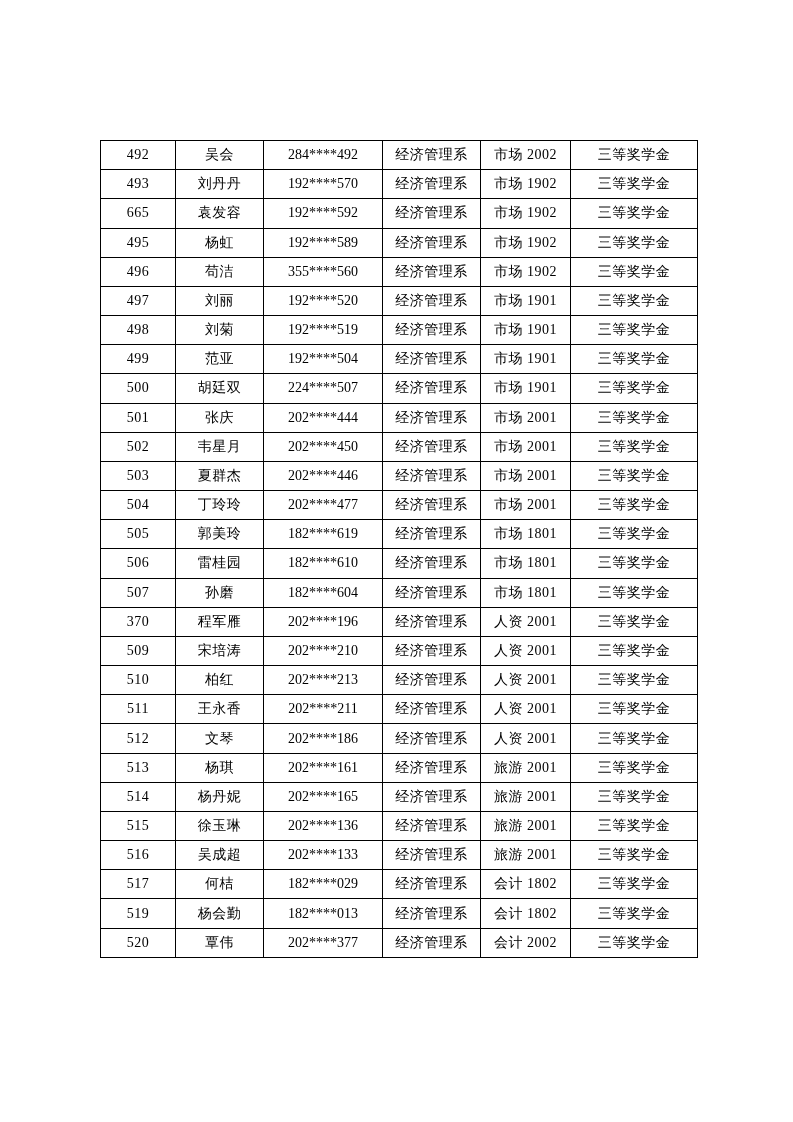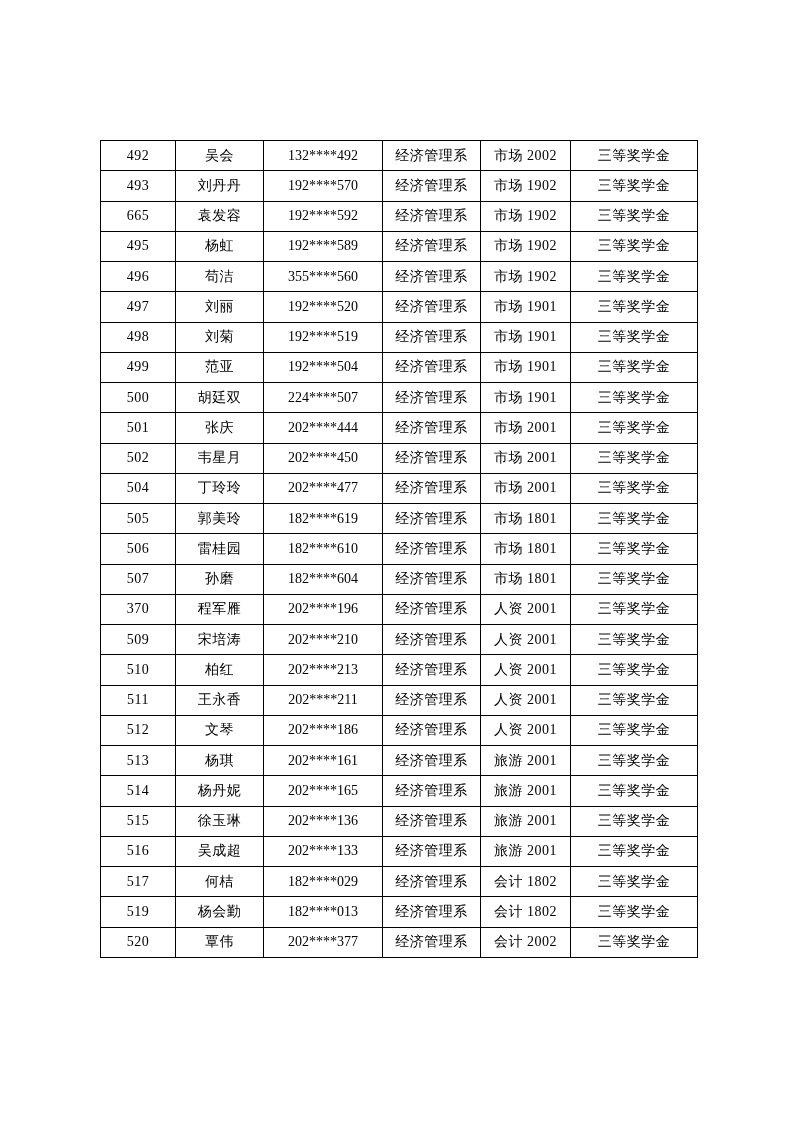--- a/index.html
+++ b/index.html
@@ -58,21 +58,21 @@
       <col style="width:88px">
       <col style="width:119px">
       <col style="width:98px">
       <col style="width:90px">
       <col style="width:127px">
     </colgroup>
     <tbody>
         <tr>
           <td>492</td>
           <td>吴会</td>
-          <td class="id-cell">132****492</td>
+          <td class="id-cell">284****492</td>
           <td>经济管理系</td>
           <td>市场 2002</td>
           <td>三等奖学金</td>
         </tr>
         <tr>
           <td>493</td>
           <td>刘丹丹</td>
           <td class="id-cell">192****570</td>
           <td>经济管理系</td>
           <td>市场 1902</td>
@@ -139,20 +139,28 @@
           <td>张庆</td>
           <td class="id-cell">202****444</td>
           <td>经济管理系</td>
           <td>市场 2001</td>
           <td>三等奖学金</td>
         </tr>
         <tr>
           <td>502</td>
           <td>韦星月</td>
           <td class="id-cell">202****450</td>
+          <td>经济管理系</td>
+          <td>市场 2001</td>
+          <td>三等奖学金</td>
+        </tr>
+        <tr>
+          <td>503</td>
+          <td>夏群杰</td>
+          <td class="id-cell">202****446</td>
           <td>经济管理系</td>
           <td>市场 2001</td>
           <td>三等奖学金</td>
         </tr>
         <tr>
           <td>504</td>
           <td>丁玲玲</td>
           <td class="id-cell">202****477</td>
           <td>经济管理系</td>
           <td>市场 2001</td>

